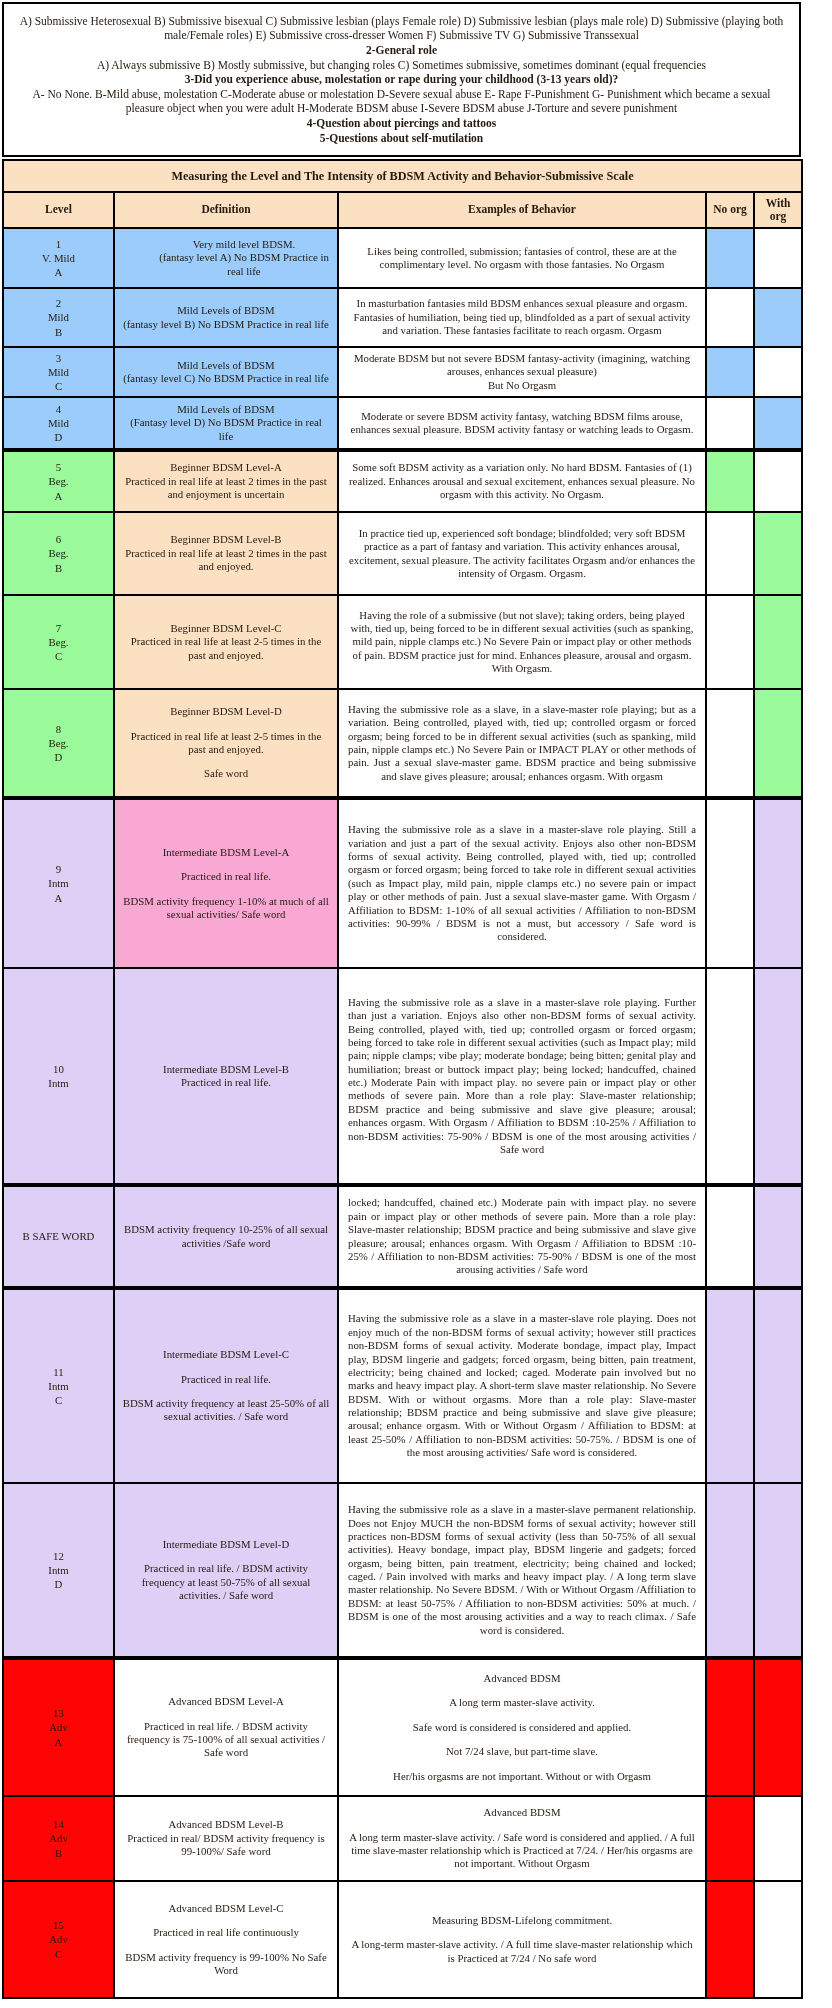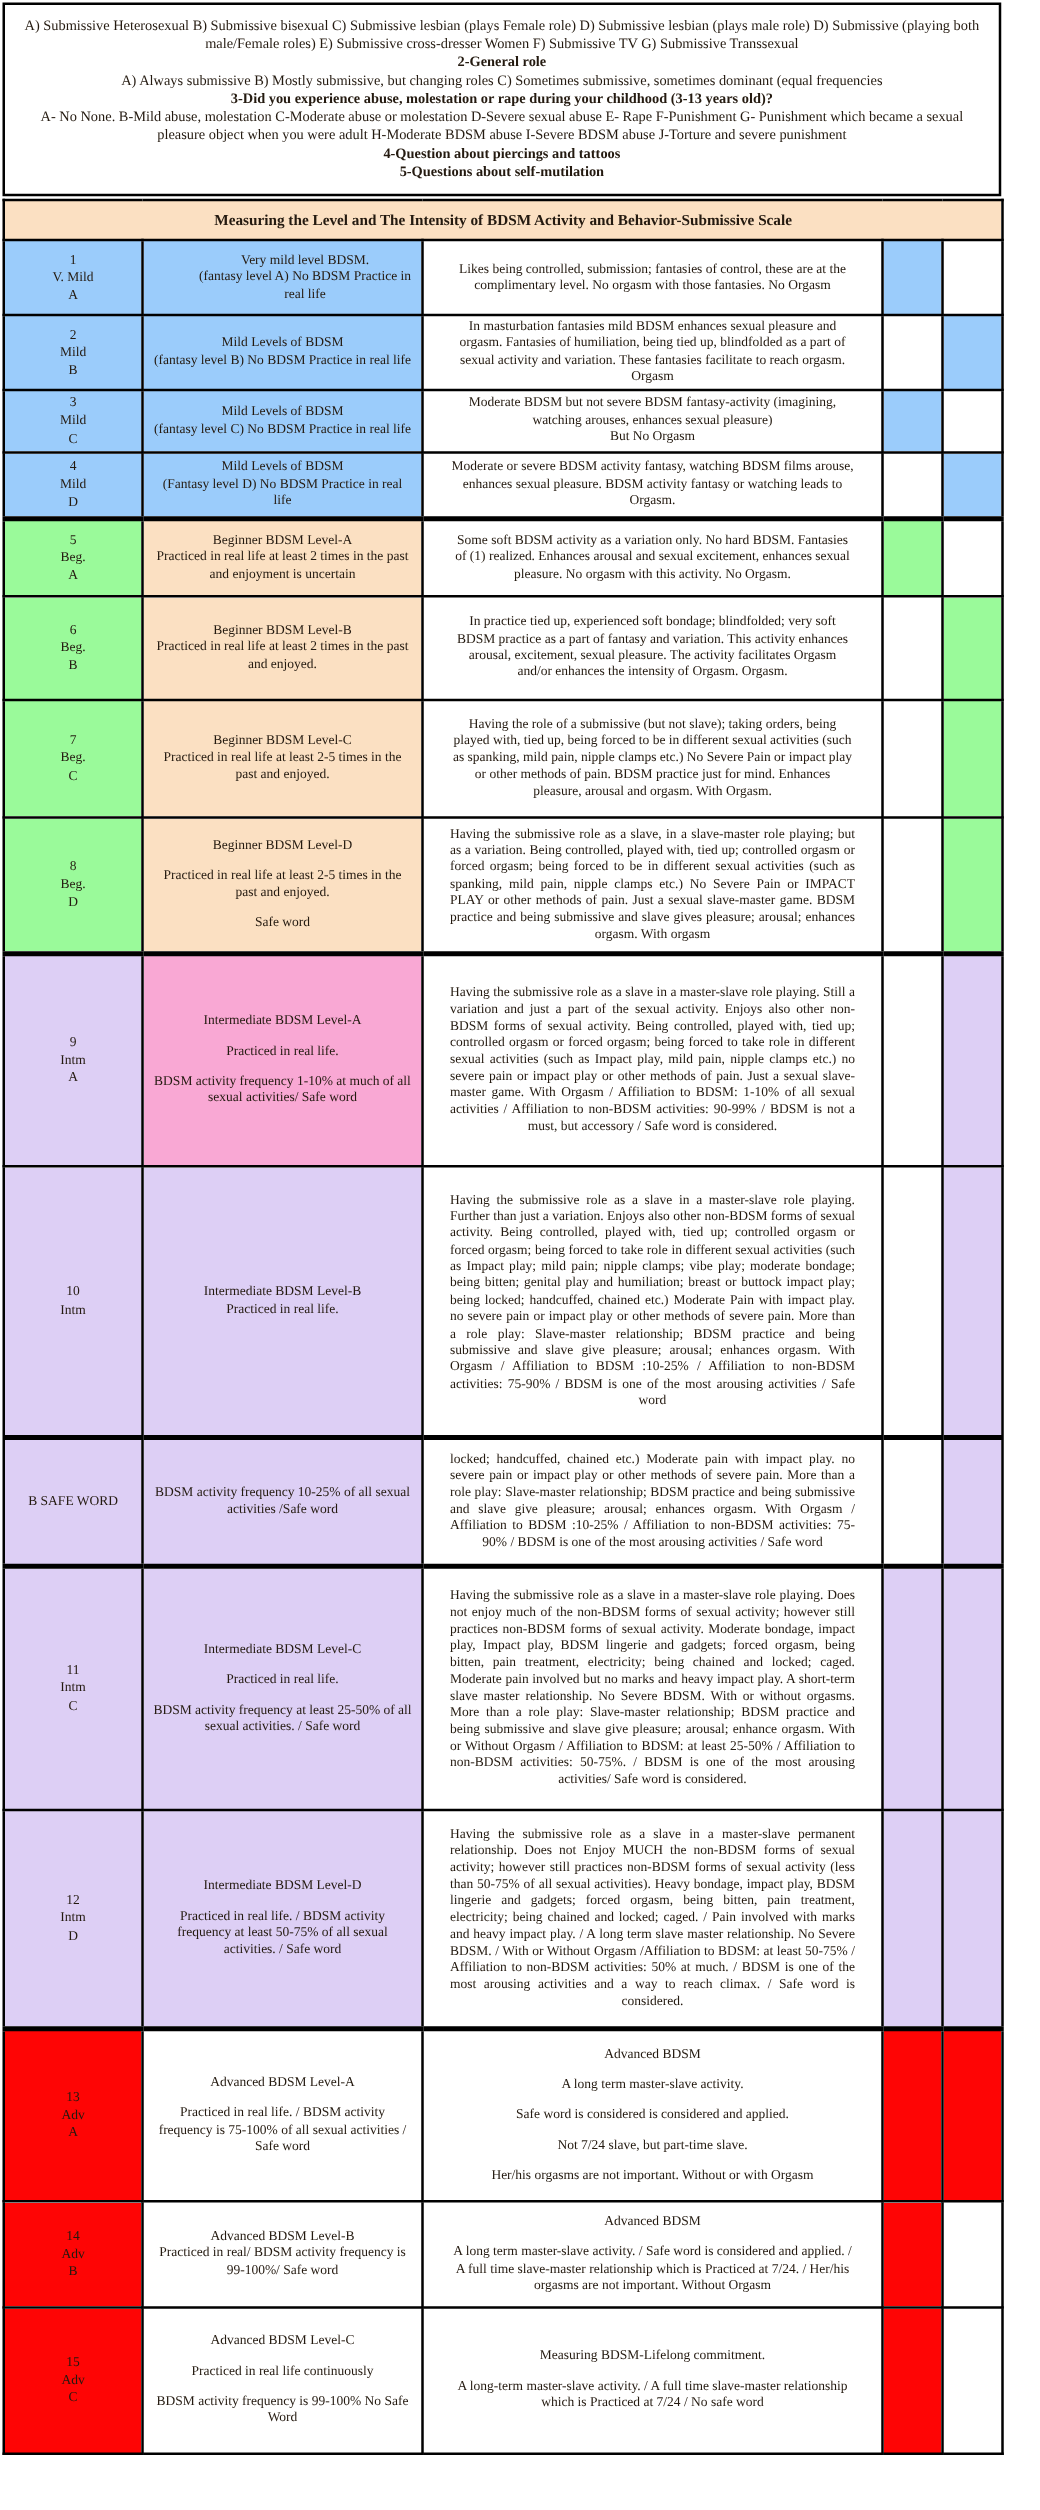--- a/index.html
+++ b/index.html
@@ -8,21 +8,21 @@
   .intro-box{box-sizing:border-box;border:2px solid #000;height:155px;padding:2px 10px;
     display:flex;flex-direction:column;justify-content:center;text-align:center;
     font-size:11.5px;line-height:1.27;}
   .intro-head{font-weight:bold;}
   table{border-collapse:collapse;table-layout:fixed;width:799px;margin-top:2px;}
   td,th{border:2px solid #000;vertical-align:middle;overflow:hidden;}
   .title-cell{background:var(--peach);font-weight:bold;text-align:center;font-size:12.2px;height:28px;}
   th{background:var(--peach);font-size:11.5px;font-weight:bold;height:34px;line-height:1.15;padding:0 2px;}
   .level-cell{text-align:center;font-size:10.8px;line-height:1.3;padding:1px 2px;}
   .definition-cell{text-align:center;font-size:10.8px;line-height:1.25;padding:2px 7px;}
-  .examples-cell{font-size:10.8px;line-height:1.24;padding:2px 21px;background:#fff;}
+  .examples-cell{font-size:10.8px;line-height:1.24;padding:2px 9px;background:#fff;}
   .ex-center{text-align:center;}
   .ex-justify{text-align:justify;text-align-last:center;hyphens:auto;-webkit-hyphens:auto;}
   .gap > div + div{margin-top:11px;}
   tr.tier-start td{border-top:4px solid #000;}
 </style>
 </head>
 <body style="color: rgb(36, 26, 16);">
 
 <div class="page">
 
@@ -51,20 +51,27 @@
       <col style="width:111px">
         <col style="width:224px">
         <col style="width:368px">
         <col style="width:48px">
         <col style="width:48px">
     </colgroup>
     <thead>
       <tr>
         <td class="title-cell" colspan="5">Measuring the Level and The Intensity of BDSM Activity and Behavior-Submissive Scale</td>
       </tr>
+      <tr>
+        <th>Level</th>
+        <th>Definition</th>
+        <th>Examples of Behavior</th>
+        <th>No org</th>
+        <th>With org</th>
+      </tr>
     </thead>
     <tbody id="rows">
         <tr style="height: 60px;">
           <td class="level-cell" style="background: rgb(155, 204, 251);">
             <div>1</div>
             <div>V. Mild</div>
             <div>A</div>
           </td>
           <td class="definition-cell" style="background: rgb(155, 204, 251); padding-left: 43px;">
             <div>Very mild level BDSM.</div>

